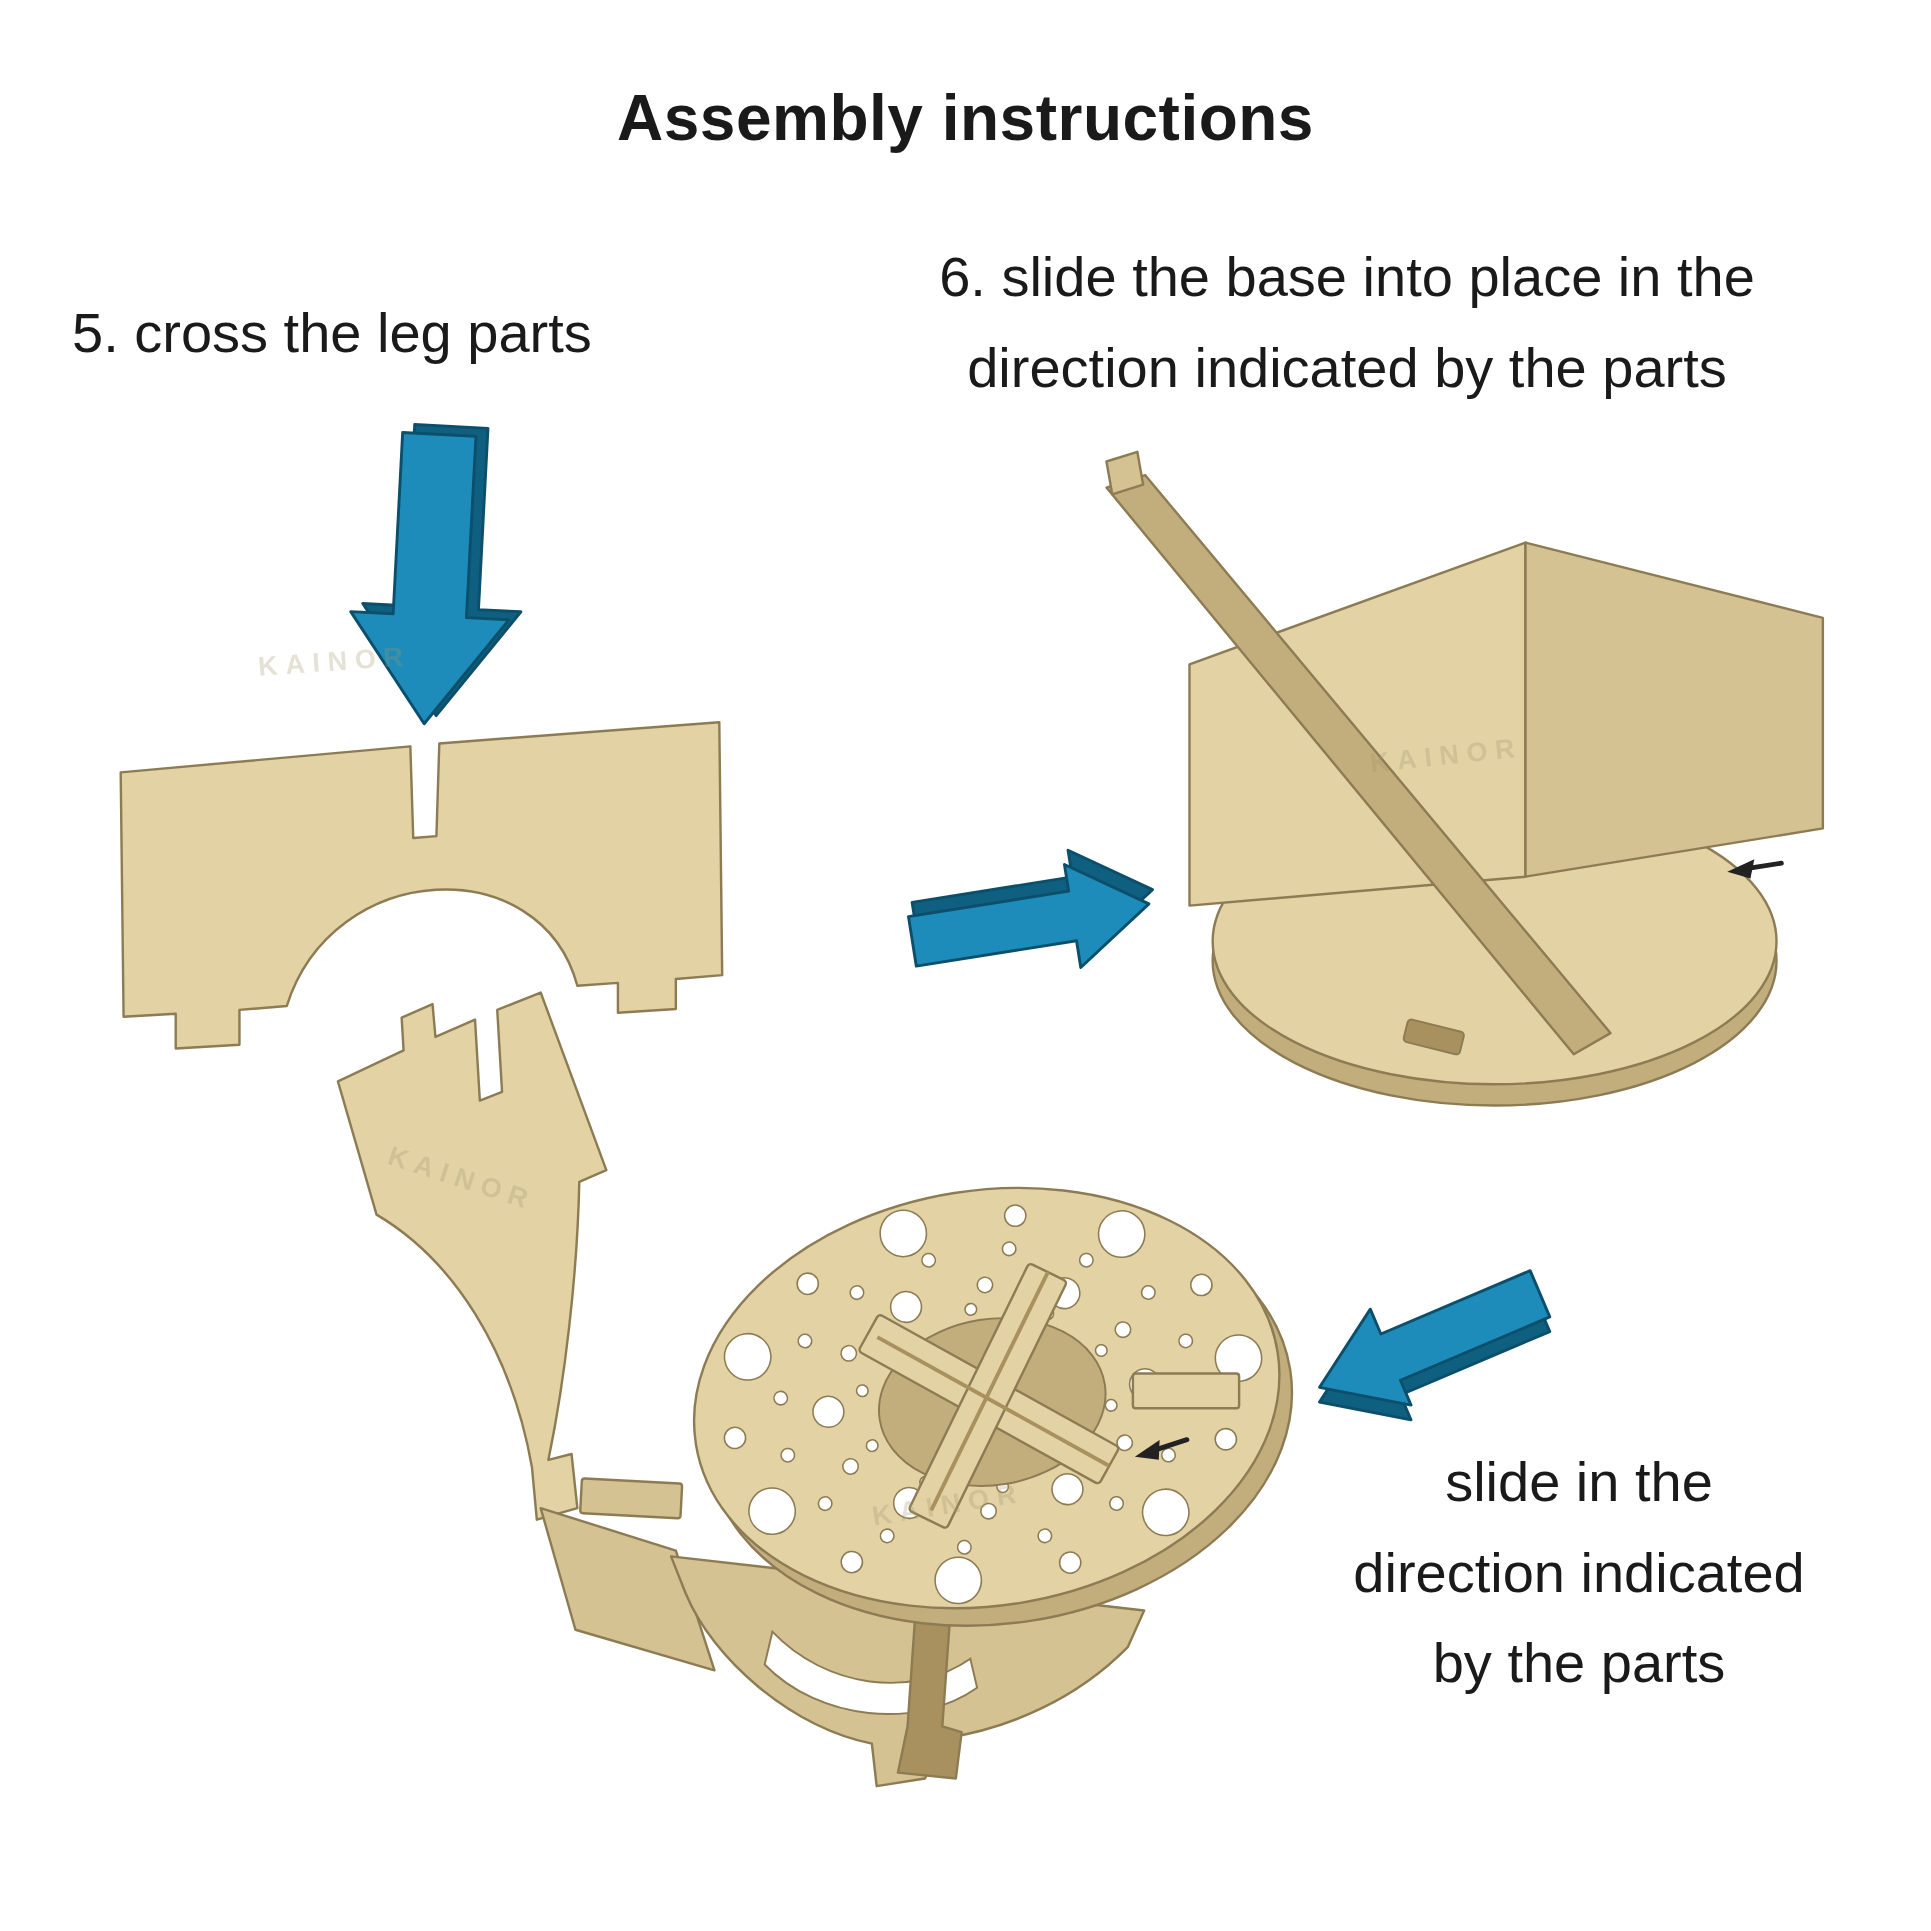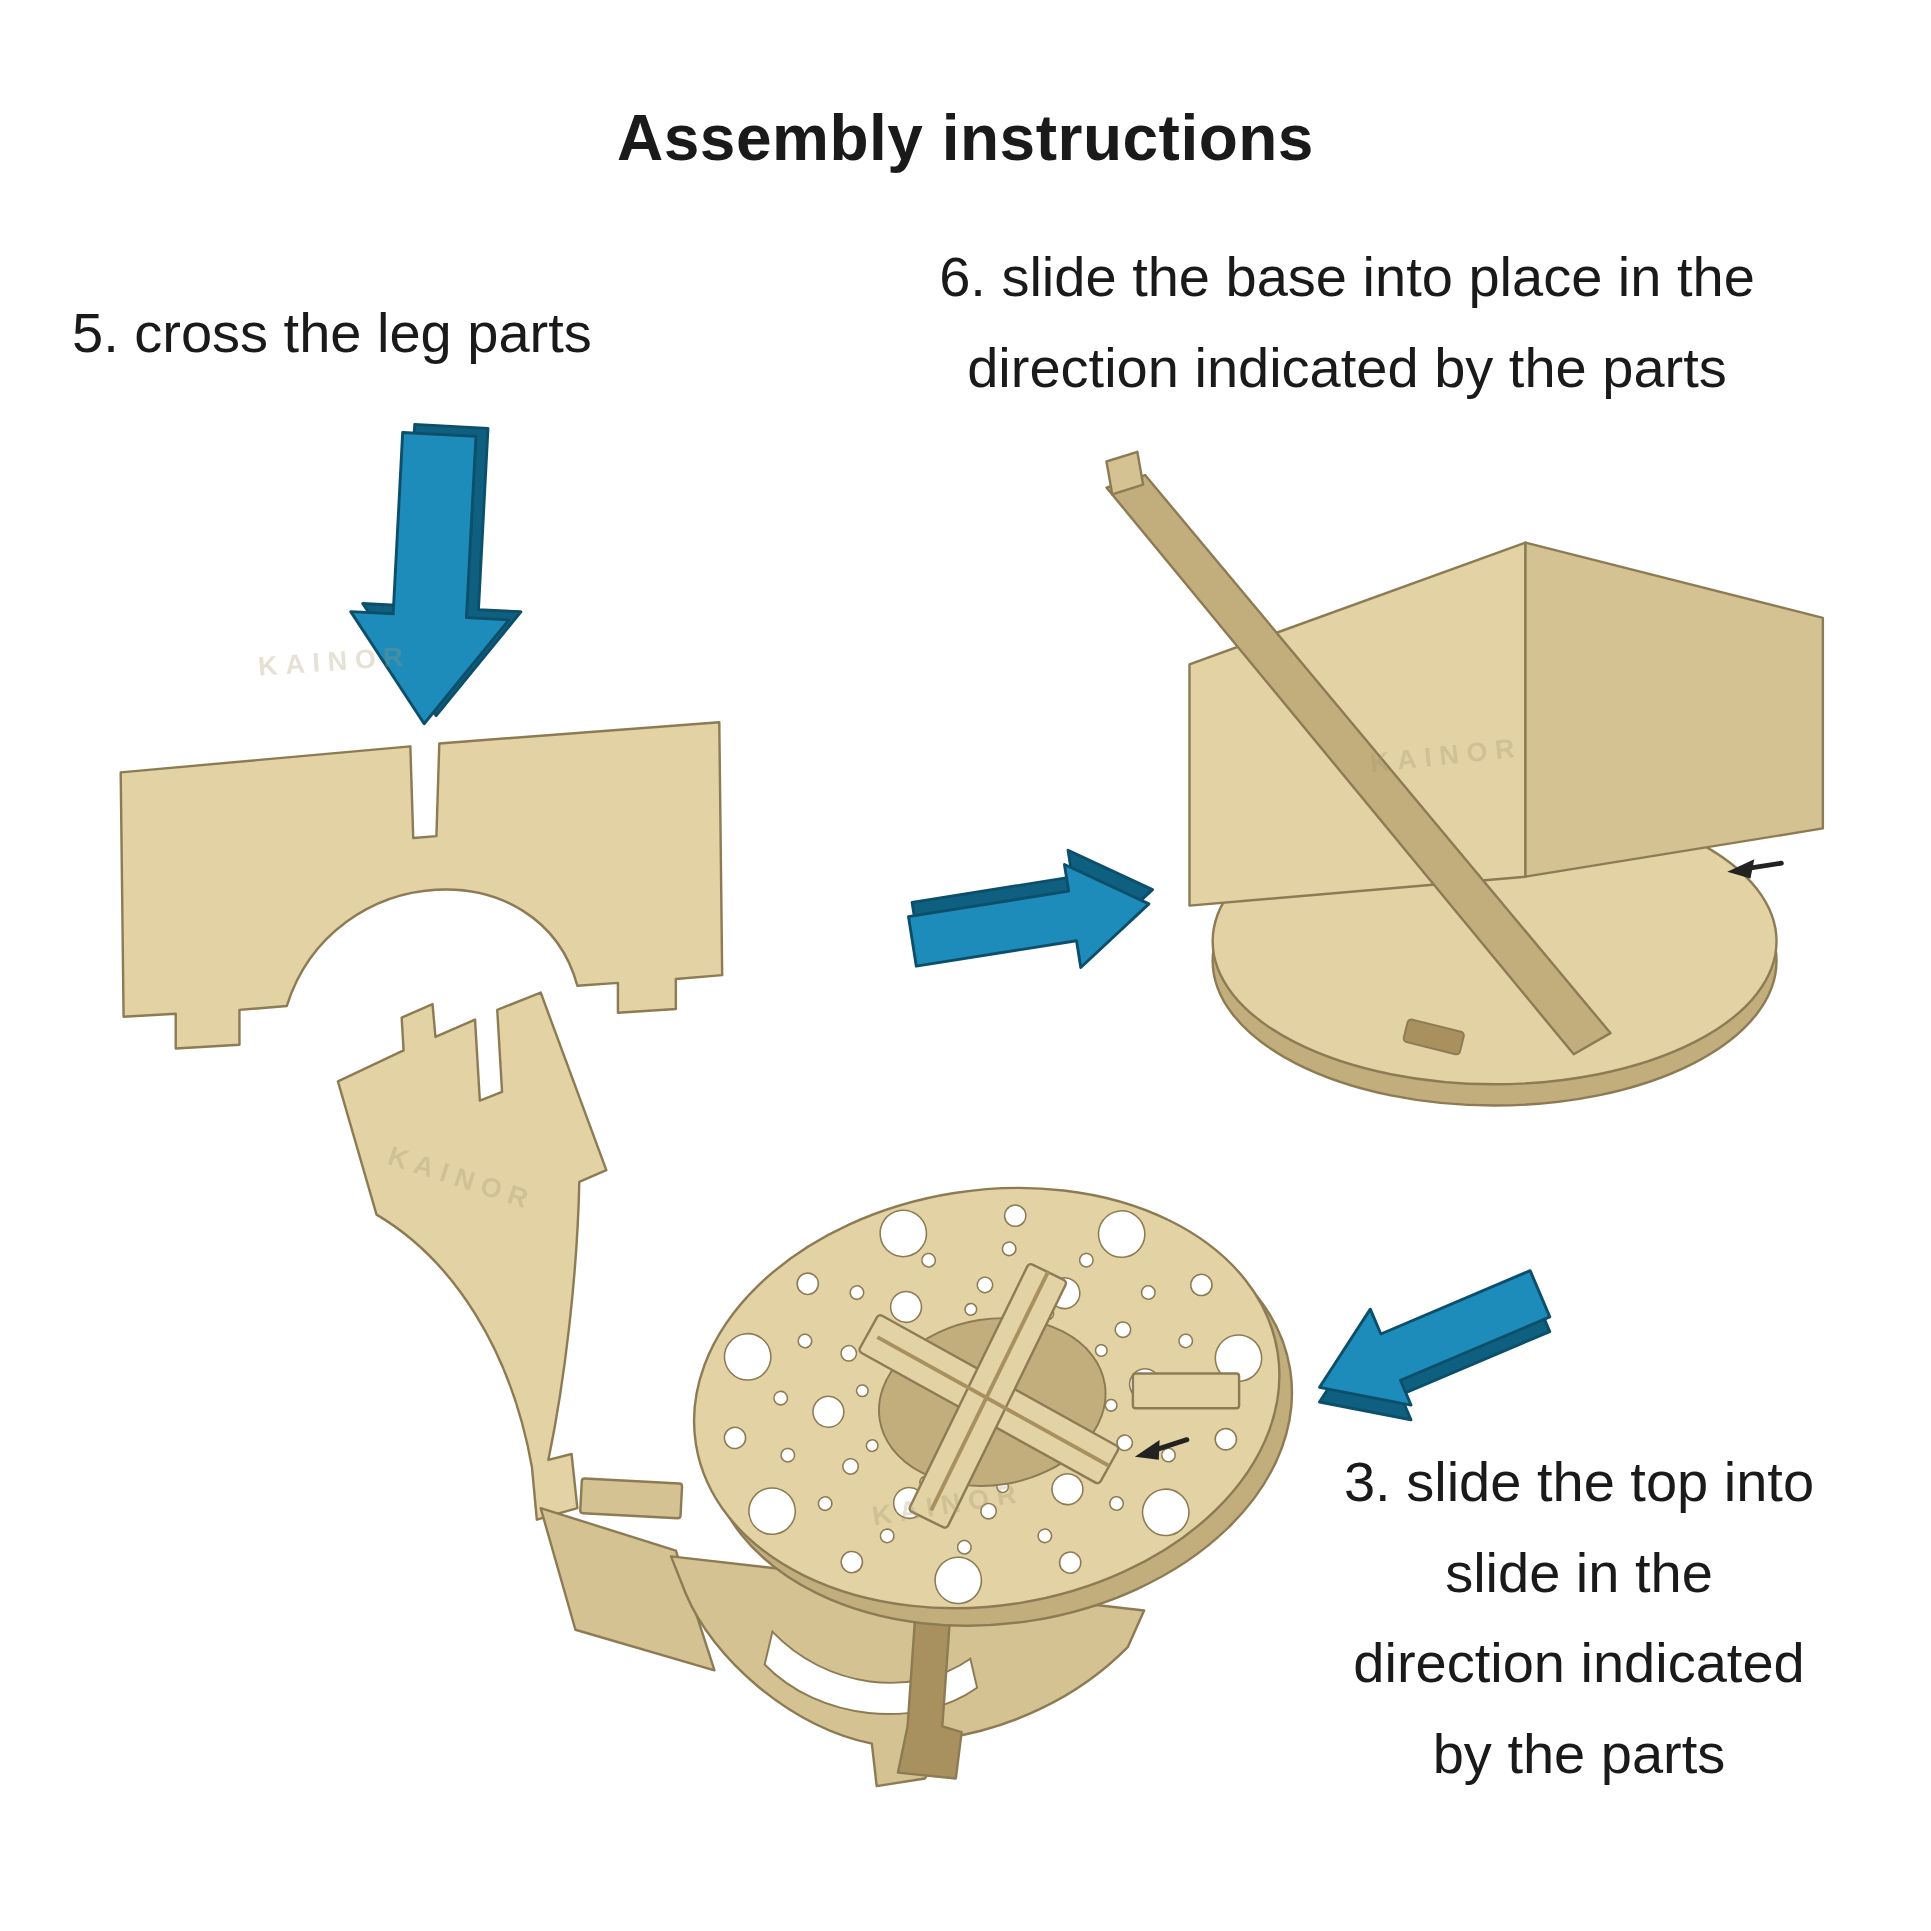--- a/index.html
+++ b/index.html
@@ -15,21 +15,21 @@
     --outline:#8d7b54;
   }
   html,body{margin:0;padding:0;background:var(--background);}
   .page{
     position:relative;width:1931px;height:1931px;overflow:hidden;
     background:var(--background);
     font-family:"Liberation Sans", sans-serif;color:var(--text);
   }
   .title{
     position:absolute;left:0;top:81px;width:100%;text-align:center;
-    font-size:64px;font-weight:700;letter-spacing:0.5px;margin-top:20px;
+    font-size:64px;font-weight:700;letter-spacing:0.5px;
   }
   .step-text{position:absolute;font-size:56px;line-height:1.62;}
   #step1-text{left:72px;top:288px;}
   #step2-text{left:792px;top:232px;width:1110px;text-align:center;}
   #step3-text{left:1246px;top:1437px;width:666px;text-align:center;}
   svg.illustrations{position:absolute;left:0;top:0;width:1931px;height:1931px;}
   .wood{fill:var(--wood);stroke:var(--outline);stroke-width:2.5;stroke-linejoin:round;}
   .wood-mid{fill:var(--wood-mid);stroke:var(--outline);stroke-width:2.5;stroke-linejoin:round;}
   .wood-dark{fill:var(--wood-dark);stroke:var(--outline);stroke-width:2.5;stroke-linejoin:round;}
   .wood-shadow{fill:var(--wood-shadow);stroke:var(--outline);stroke-width:2.5;stroke-linejoin:round;}
@@ -52,21 +52,20 @@
   <div class="step-text" id="step1-text">
     <div>5. cross the leg parts</div>
   </div>
 
   <div class="step-text" id="step2-text">
     <div>6. slide the base into place in the</div>
     <div>direction indicated by the parts</div>
   </div>
 
   <div class="step-text" id="step3-text">
-    <div>3. slide the top into</div>
     <div>slide in the</div>
     <div>direction indicated</div>
     <div>by the parts</div>
   </div>
 
   <svg class="illustrations" viewBox="0 0 2000 2000" aria-hidden="true">
 
     <g>
 
       <g transform="translate(455,450) rotate(3)">

